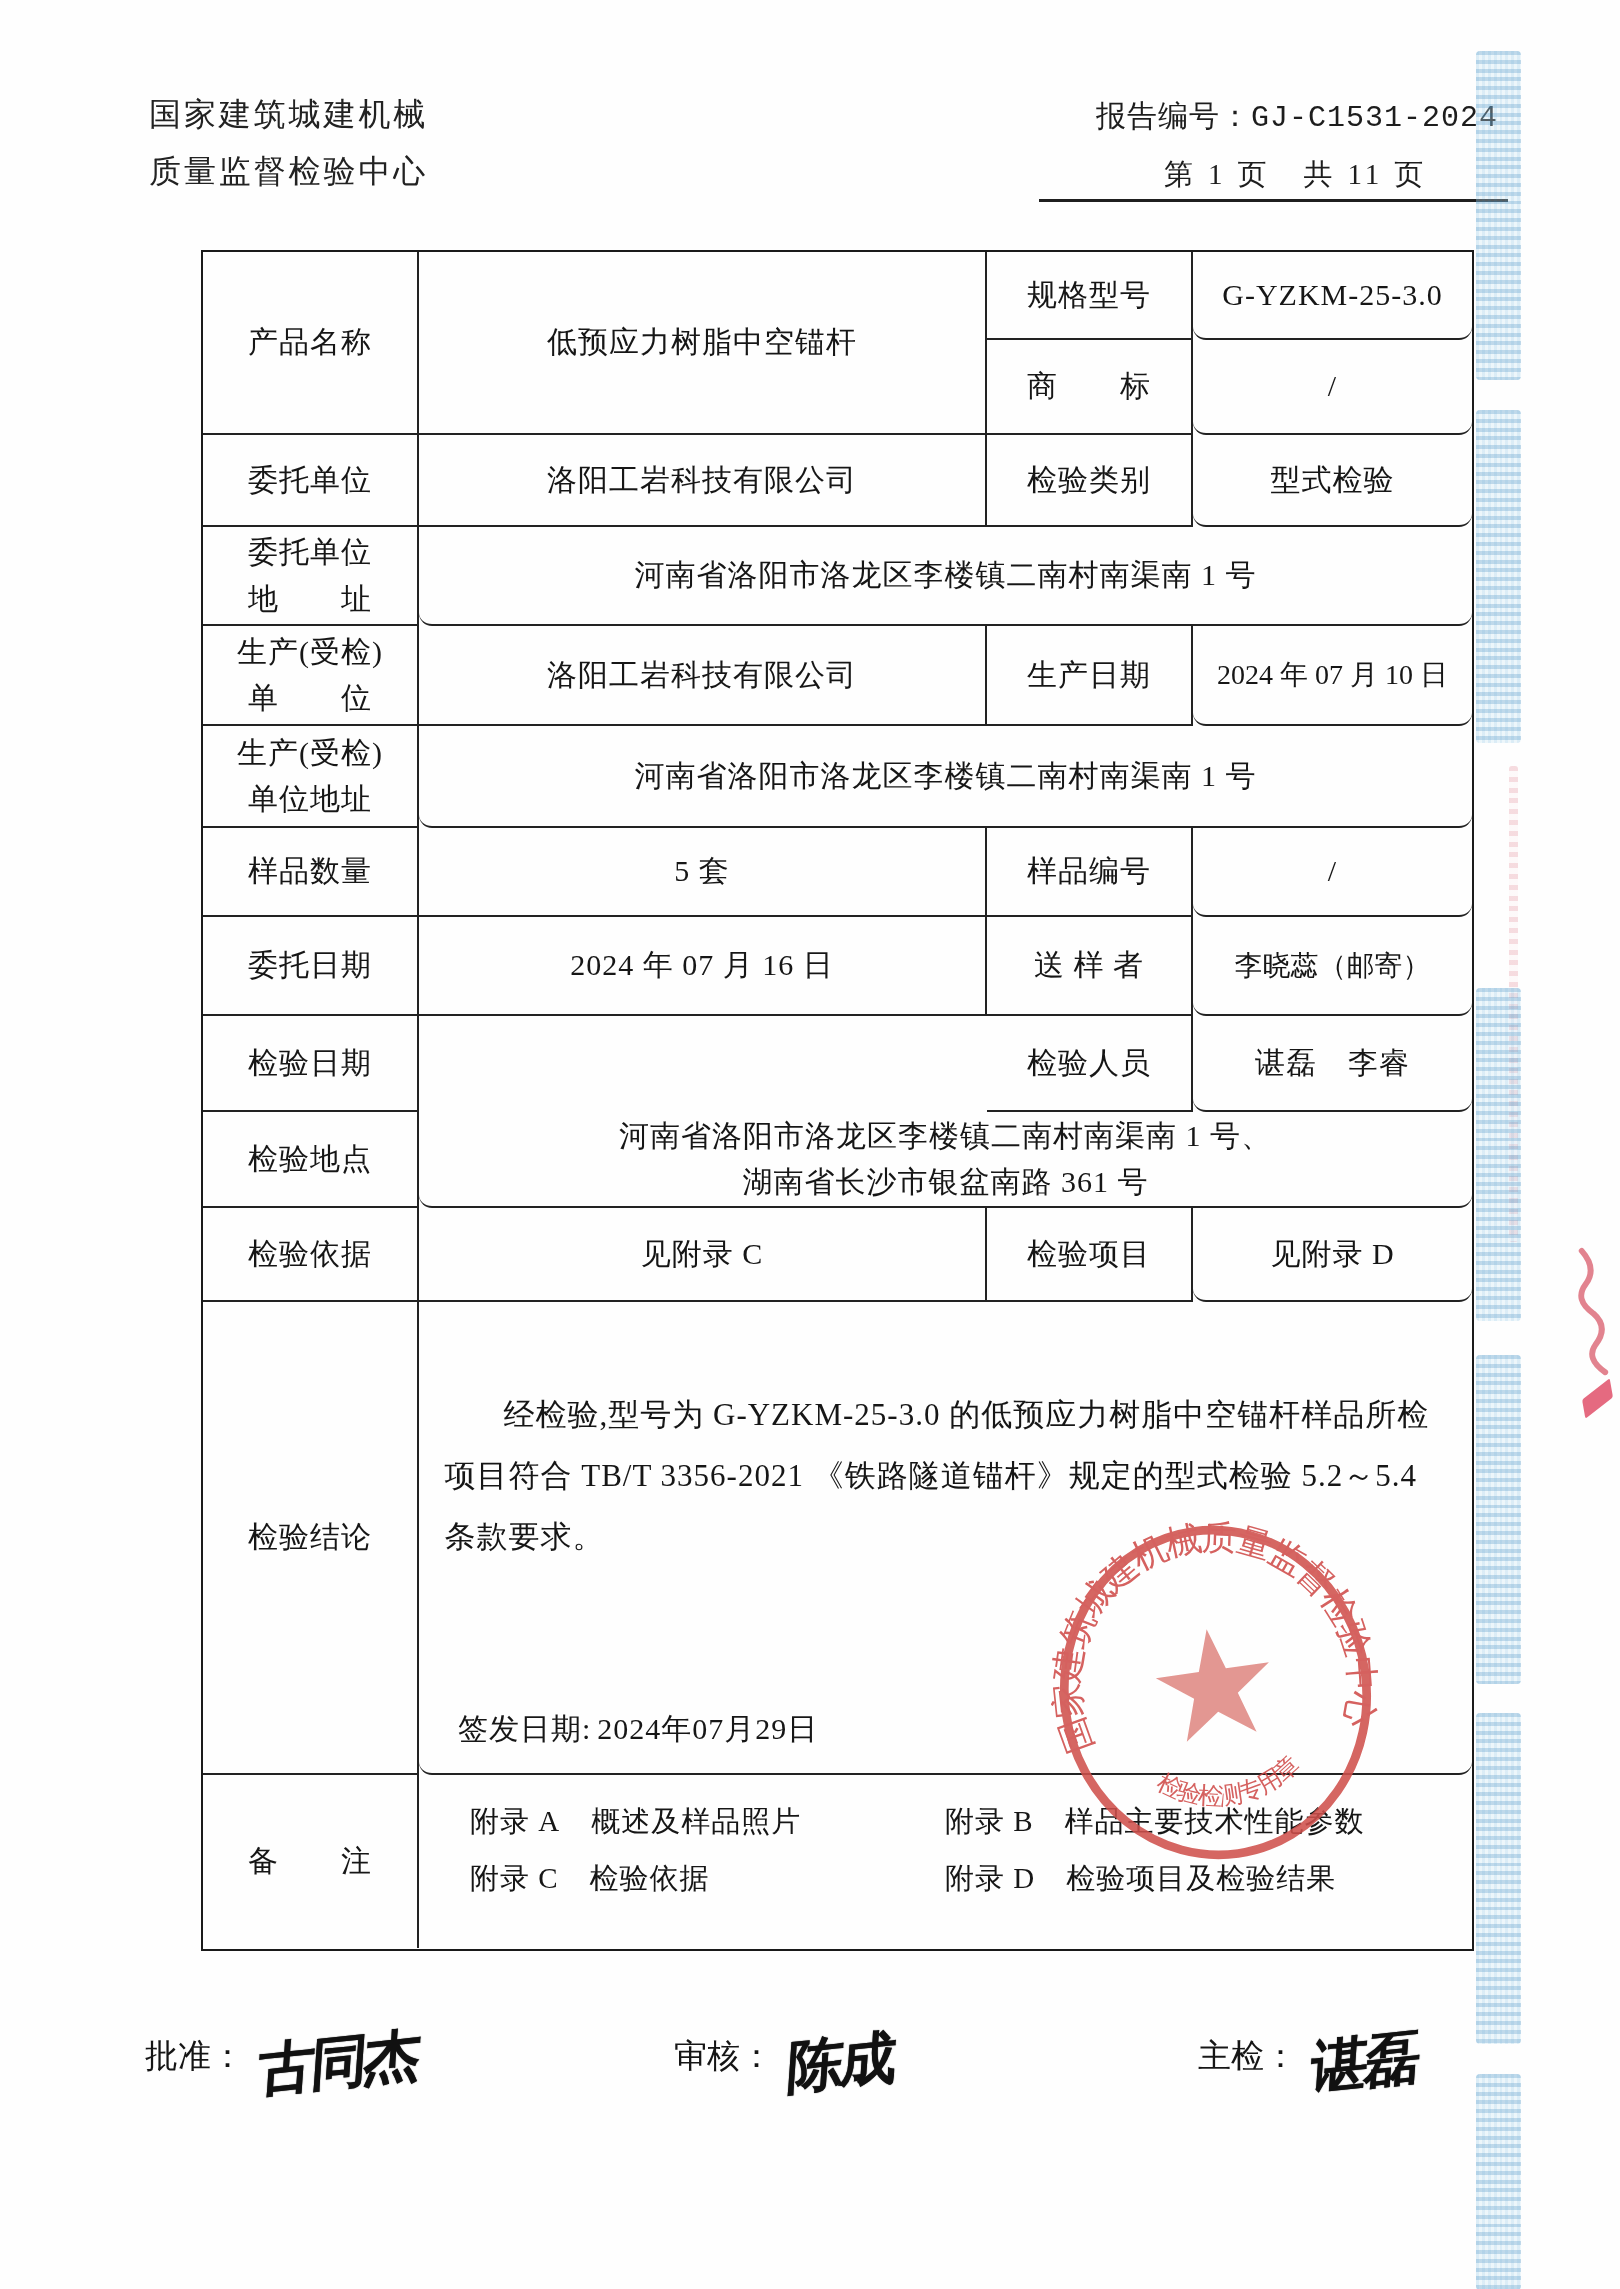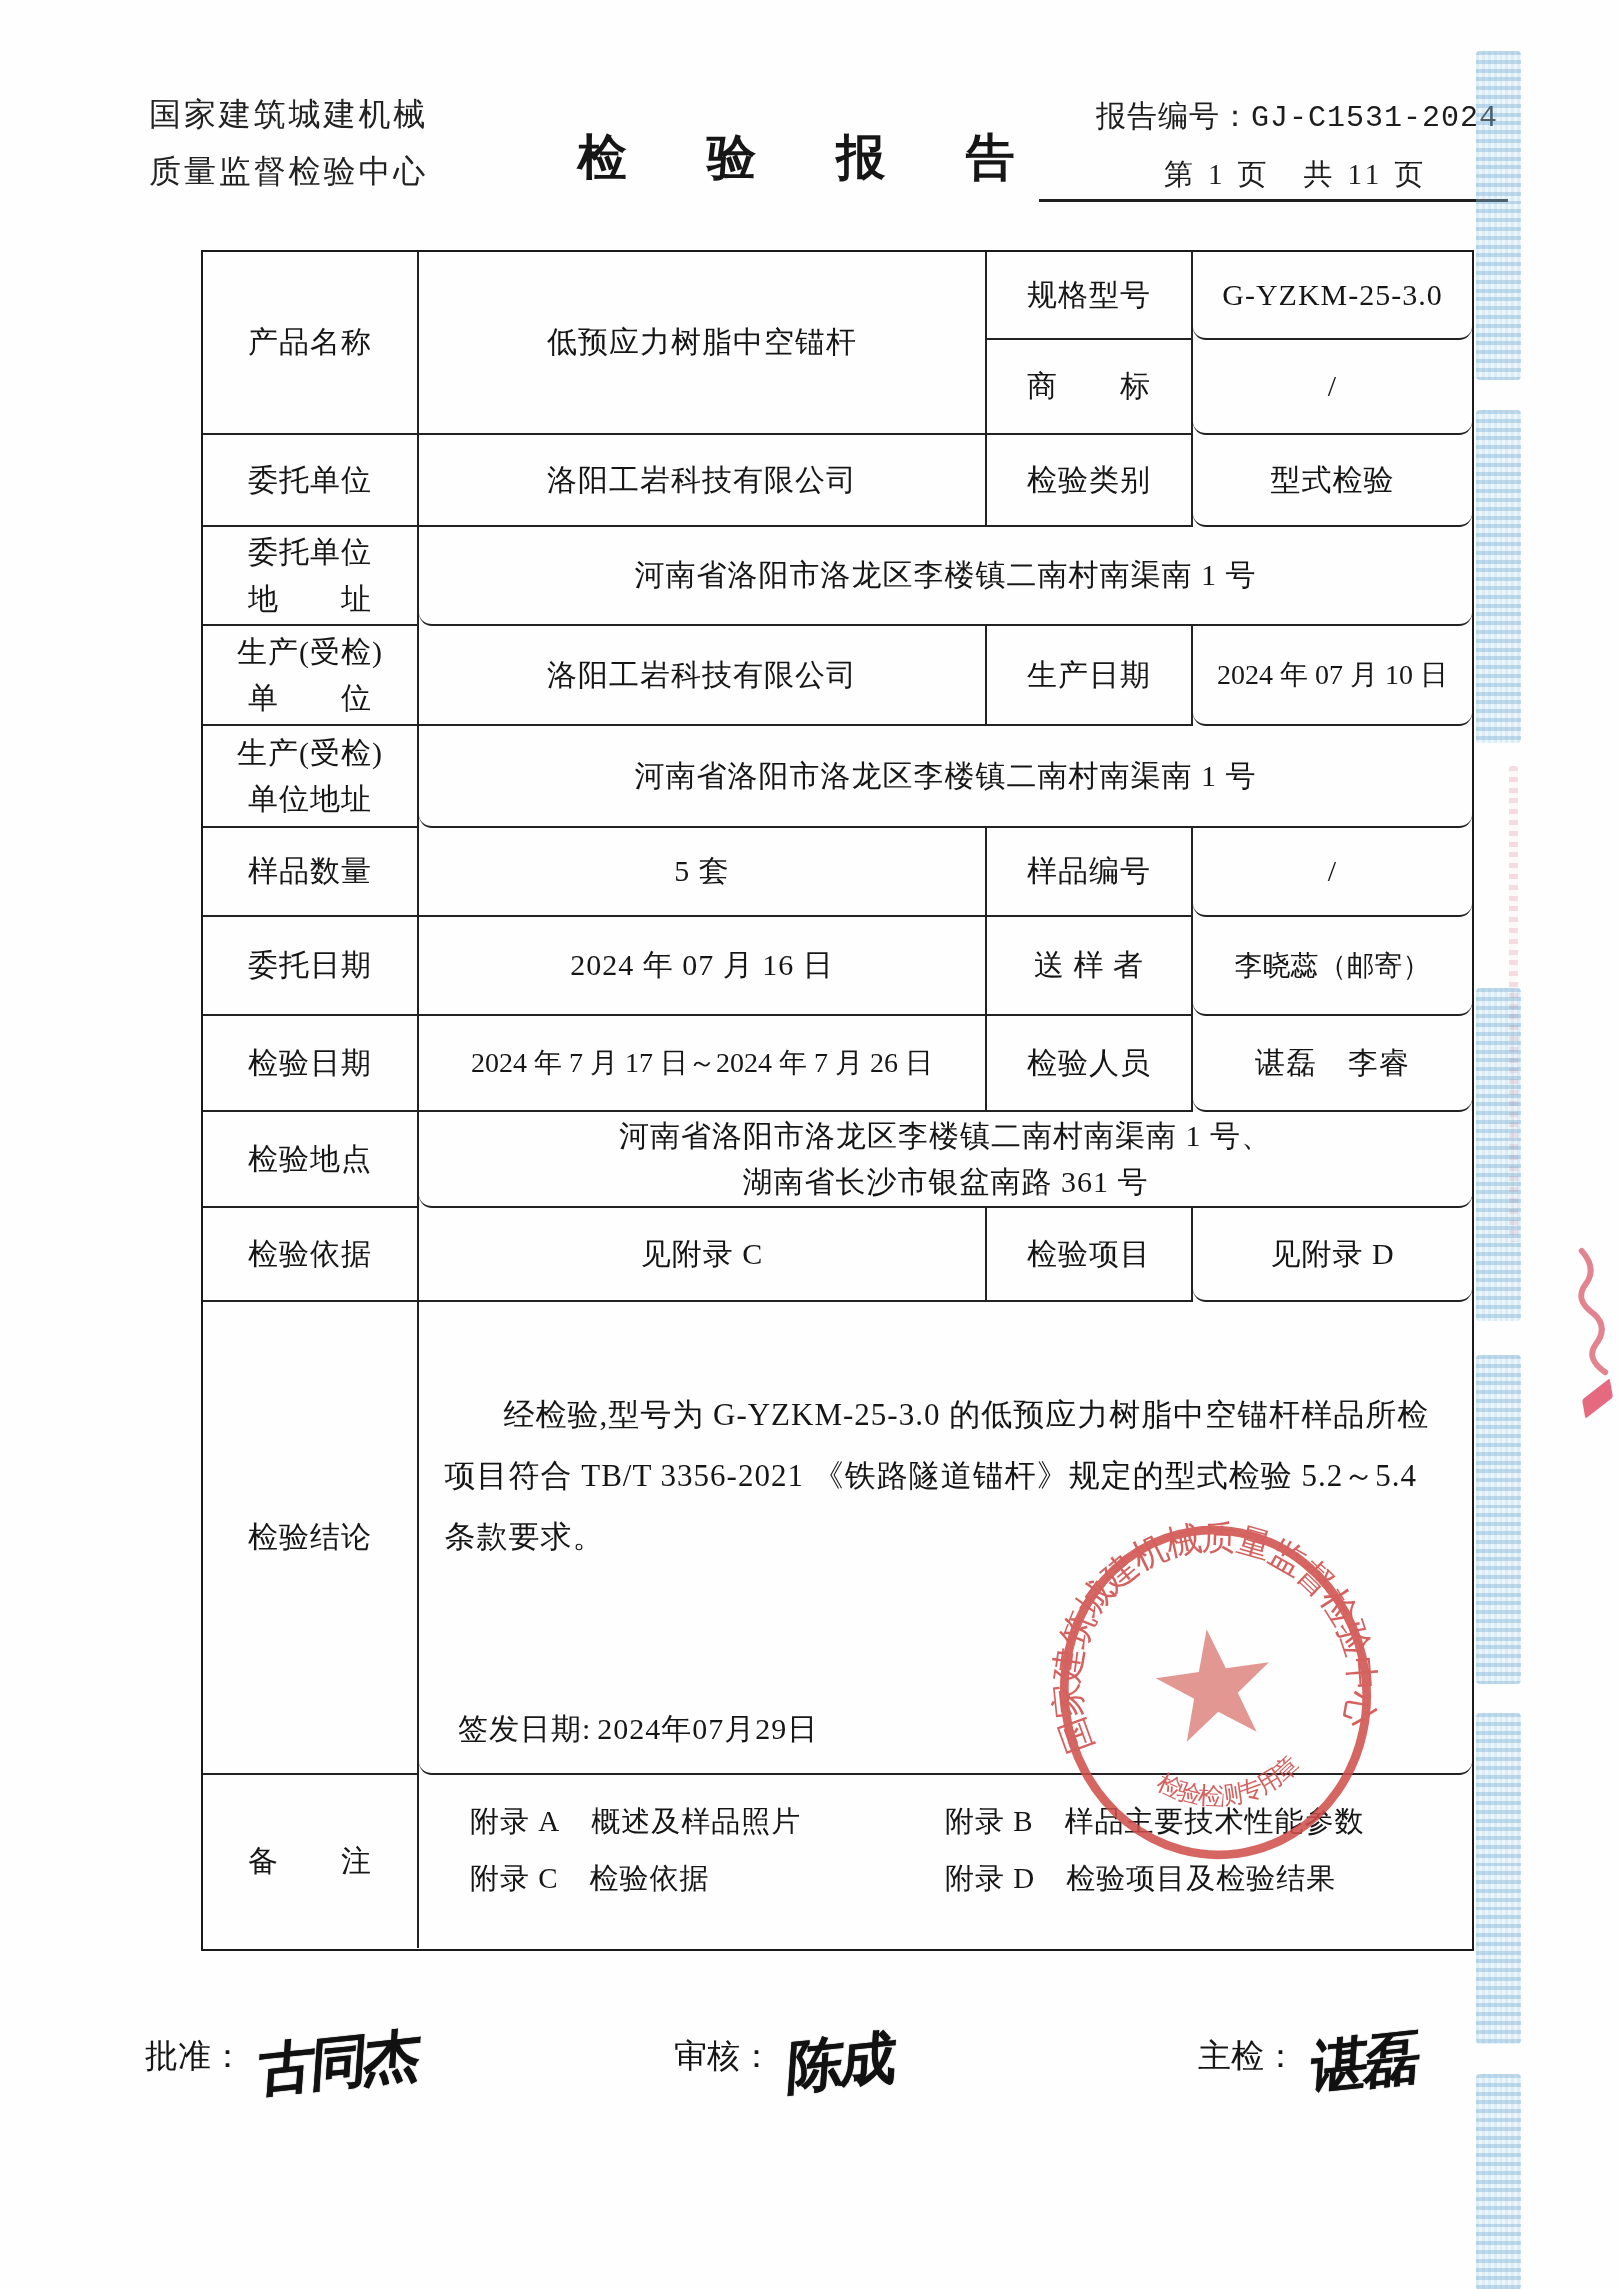--- a/index.html
+++ b/index.html
@@ -89,21 +89,20 @@
 </style>
 </head>
 <body>
 
 <div id="page">
 
   <div class="org">
     <div>国家建筑城建机械</div>
     <div>质量监督检验中心</div>
   </div>
-  <div class="title">检　验　报　告</div>
   <div class="repno">
     <span>报告编号：</span><span>GJ-C1531-2024</span>
   </div>
   <div class="pageinfo">第 1 页　共 11 页</div>
   <div class="header-rule"></div>
 
   <div class="tbl">
 
     <div class="cell" style="grid-area:1/1/3/2">产品名称</div>
     <div class="cell" style="grid-area:1/2/3/3">低预应力树脂中空锚杆</div>
@@ -141,21 +140,20 @@
     <div class="cell" style="grid-area:7/2/8/3">5 套</div>
     <div class="cell" style="grid-area:7/3/8/4">样品编号</div>
     <div class="cell noR" style="grid-area:7/4/8/5">/</div>
 
     <div class="cell" style="grid-area:8/1/9/2">委托日期</div>
     <div class="cell" style="grid-area:8/2/9/3">2024 年 07 月 16 日</div>
     <div class="cell" style="grid-area:8/3/9/4">送 样 者</div>
     <div class="cell noR small" style="grid-area:8/4/9/5">李晓蕊（邮寄）</div>
 
     <div class="cell" style="grid-area:9/1/10/2">检验日期</div>
-    <div class="cell small" style="grid-area:9/2/10/3">2024 年 7 月 17 日～2024 年 7 月 26 日</div>
     <div class="cell" style="grid-area:9/3/10/4">检验人员</div>
     <div class="cell noR" style="grid-area:9/4/10/5">谌磊　李睿</div>
 
     <div class="cell" style="grid-area:10/1/11/2">检验地点</div>
     <div class="cell noR colL" style="grid-area:10/2/11/5">
       <span>河南省洛阳市洛龙区李楼镇二南村南渠南 1 号、</span>
       <span>湖南省长沙市银盆南路 361 号</span>
     </div>
 
     <div class="cell" style="grid-area:11/1/12/2">检验依据</div>

